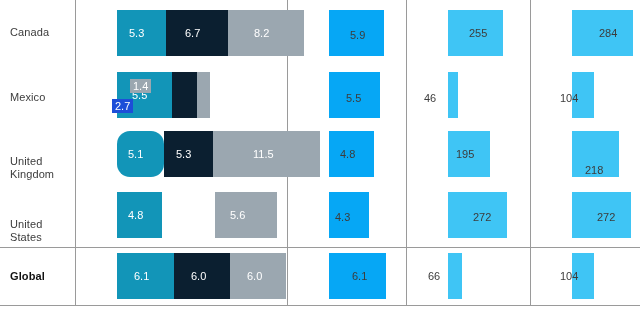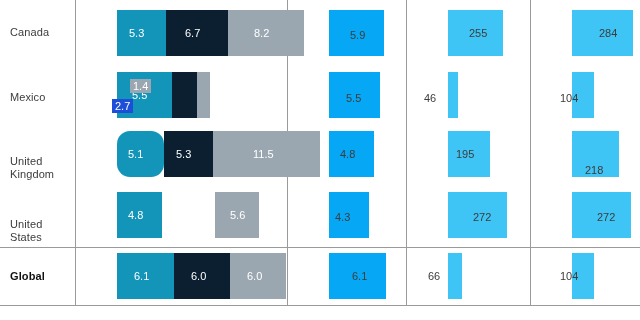--- a/index.html
+++ b/index.html
@@ -157,21 +157,21 @@
     </div>
     <div class="seg seg-gray" style="left:96px;  top:0; width:107px; height:46px;">
       <div class="val-in" style="left:40px; top:17px;">11.5</div>
     </div>
   </div>
 
   <div class="bar" style="left:77px; top:192px; width:150px; height:46px;">
     <div class="seg seg-teal" style="left:0px;  top:0; width:45px; height:46px;">
       <div class="val-in" style="left:11px; top:17px;">4.8</div>
     </div>
-    <div class="seg seg-gray" style="left:98px; top:0; width:44px; height:46px;text-align:center;">
+    <div class="seg seg-gray" style="left:98px; top:0; width:62px; height:46px;text-align:center;">
       <div class="val-in" style="left:15px; top:17px;">5.6</div>
     </div>
   </div>
 
   <div class="bar" style="left:77px; top:253px; width:169px; height:46px;">
     <div class="seg seg-teal" style="left:0px;   top:0; width:57px; height:46px;">
       <div class="val-in" style="left:17px; top:17px;">6.1</div>
     </div>
     <div class="seg seg-navy" style="left:57px;  top:0; width:56px; height:46px;">
       <div class="val-in" style="left:17px; top:17px;">6.0</div>

